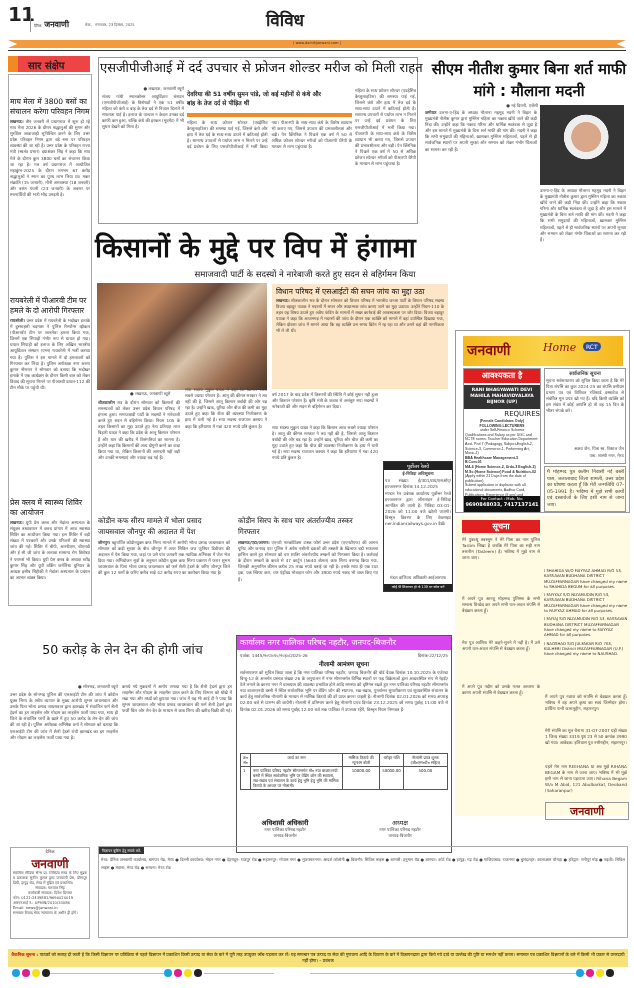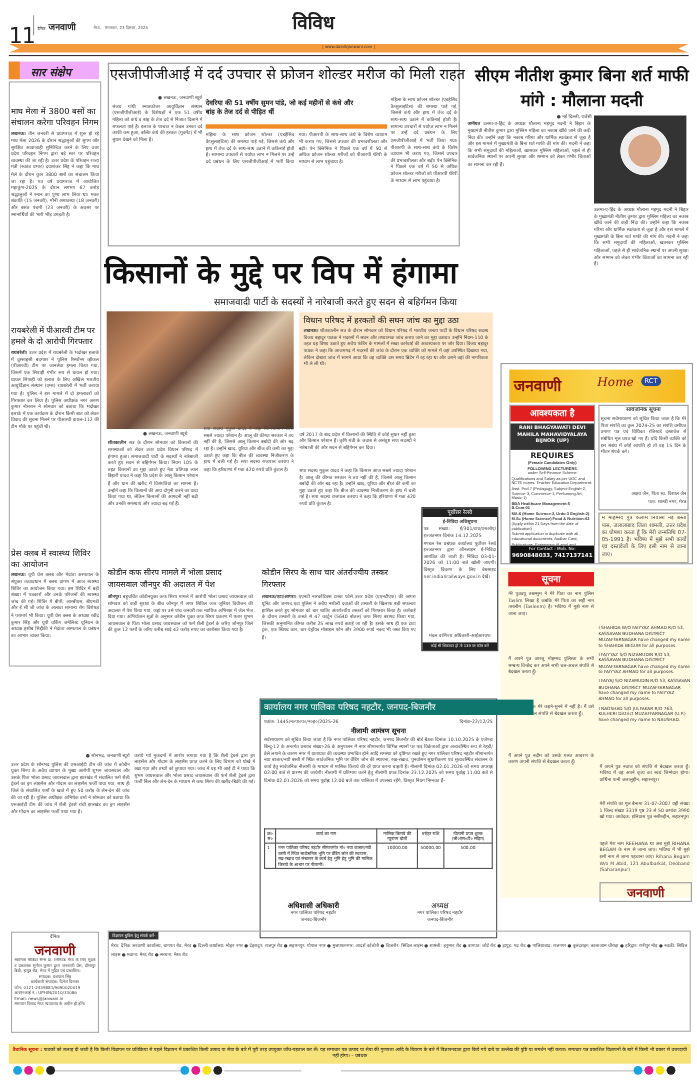--- a/index.html
+++ b/index.html
@@ -2,32 +2,32 @@
 <html><head>
 <meta charset="utf-8">
 <style>
   * { box-sizing: border-box; margin: 0; padding: 0; }
   body { width: 634px; height: 988px; background: #fff; font-family: "DejaVu Sans", sans-serif; color: #222; position: relative; overflow: hidden; }
   .abs { position: absolute; }
   .body-text { font-size: 4.2px; line-height: 6.1px; color: #444; text-align: justify; overflow: hidden; }
   .hl { font-family: "DejaVu Sans", sans-serif; color: #111; font-weight: normal; }
 
   
-  .page-num { left: 8px; top: 20px; font-size: 20px; font-weight: normal; letter-spacing: -1px; }
+  .page-num { left: 8px; top: 2px; font-size: 20px; font-weight: bold; letter-spacing: -1px; }
   .mast-sep { left: 30px; top: 14px; width: 1px; height: 18px; background: #999; }
   .mast-brand { left: 34px; top: 18px; font-size: 8px; font-weight: bold; color: #222; }
   .mast-brand small { font-size: 3.5px; font-weight: normal; }
   .mast-date { left: 85px; top: 22px; font-size: 3.6px; color: #555; }
   .section-title { left: 0; width: 570px; top: 8px; text-align: center; font-size: 17px; font-weight: bold; }
   .orange-band { left: 8px; top: 40px; width: 618px; height: 8px; background: #f49a3e; clip-path: polygon(0 0,100% 0,98.5% 50%,100% 100%,0 100%,1.5% 50%); }
   .url { left: 0; width: 634px; top: 41px; text-align: center; font-size: 3.6px; color: #333; }
   .rule { left: 8px; top: 50px; width: 618px; height: 1px; background: #333; }
 
   
-  .sar-head { left: 8px; top: 56px; width: 82px; height: 16px; background: #f0abfc; font-style: italic; }
+  .sar-head { left: 8px; top: 56px; width: 82px; height: 16px; background: #ef4444; }
   .sar-head .sq { position:absolute; left:0; top:0; width:10px; height:16px; background:#f08a24; }
   .sar-head span { position:absolute; left:20px; top:2px; font-size: 10px; font-weight: bold; }
   .left-col { left: 10px; width: 80px; margin-top: 20px; }
   .left-box { left: 8px; top: 74px; width: 84px; height: 532px; border: 1px solid #aaa; }
 
   
   .story1 { left: 98px; top: 57px; width: 320px; height: 167px; border: 1px solid #999; }
   .story1-title { left: 100px; top: 58px; width: 318px; font-size: 13px; text-align:center; white-space: nowrap; }
   .story1-sub { left: 187px; top: 89px; width: 140px; font-size: 6px; font-weight: bold; line-height: 9px; }
   .story1-bar { left: 187px; top: 113px; width: 165px; height: 4px; background: #f08a24; }
@@ -48,41 +48,41 @@
 
   
   .ad-wrap { left: 455px; top: 330px; width: 175px; height: 183px; border: 1px solid #999; background: #fff; }
   .ad-banner { left: 463px; top: 336px; width: 160px; height: 30px; background: linear-gradient(90deg,#f5b81e,#f9d34a,#f5b81e); }
   .ad-banner .j { position:absolute; left:4px; top:4px; font-size: 14px; font-weight:bold; color:#8a1010; }
   .ad-banner .i { position:absolute; left:80px; top:5px; font-size: 11px; font-style: italic; color:#8a1010; font-family:"DejaVu Serif", serif; }
   .ad-banner .rct { position:absolute; left:120px; top:6px; font-size:6px; color:#fff; background:#2a4a9a; border-radius:5px; padding:1px 3px; }
   .need-box { left: 463px; top: 368px; width: 78px; height: 144px; border: 1px solid #999; }
   .need-head { left: 464px; top: 369px; width: 76px; height: 14px; background: #e02020; color:#fff; font-size: 8px; font-weight:bold; text-align:center; line-height:14px; }
   .college { left: 464px; top: 385px; width: 76px; height: 24px; background: #333; color:#fff; font-size: 4.5px; font-weight:bold; text-align:center; line-height:6px; padding-top:2px; }
-  .req { left: 464px; top: 410px; width: 76px; text-align:center; font-size:7px; font-weight:bold; }
+  .req { left: 464px; top: 410px; width: 76px; text-align:right; font-size:7px; font-weight:normal; }
   .contact { left: 464px; top: 496px; width: 76px; height: 16px; background:#111; color:#fff; text-align:center; font-size:3.8px; line-height:5.5px; }
   .contact b { font-size: 5px; }
   .notice-box { left: 544px; top: 368px; width: 82px; height: 96px; border: 1px solid #999; }
   .apology { left: 544px; top: 466px; width: 82px; height: 46px; border: 1px solid #999; background: #fffbe3; }
 
   .suchna-col { left: 455px; top: 516px; width: 175px; height: 300px; background: #fffbe3; }
   .suchna-head { left: 462px; top: 520px; width: 78px; height: 13px; background: #e02020; color:#fff; font-size: 8px; font-weight:bold; text-align:center; line-height:13px; }
   .eng-notice { left: 544px; top: 568px; width: 84px; font-family: "DejaVu Sans", sans-serif; font-size: 3.9px; line-height: 5.3px; color:#333; }
   .jan-small { left: 545px; top: 802px; width: 84px; height: 18px; border:1px solid #999; font-size: 11px; font-weight:bold; color:#8a1010; text-align:center; line-height:18px; }
 
   
   .cod1-title { left: 98px; top: 515px; width: 130px; font-size: 7.2px; line-height: 11px; }
   .cod2-title { left: 238px; top: 515px; width: 130px; font-size: 7.2px; line-height: 11px; }
 
   
   .shaily-title { left: 10px; top: 640px; width: 225px; text-align:center; font-size: 12.5px; line-height: 20px; }
 
   
   .np-box { left: 236px; top: 635px; width: 216px; height: 218px; border: 1px solid #555; }
-  .np-head { left: 237px; top: 636px; width: 248px; height: 14px; background: #0f766e; color:#fff; font-size: 8px; line-height:14px; padding-left:3px; white-space:nowrap; }
+  .np-head { left: 237px; top: 636px; width: 214px; height: 14px; background: #d946ef; color:#fff; font-size: 8px; line-height:14px; padding-left:3px; white-space:nowrap; }
   .np-table { left: 240px; top: 753px; width: 208px; border-collapse: collapse; font-size: 3.9px; }
   .np-table td, .np-table th { border: 0.6px solid #555; padding: 1px 2px; font-weight: normal; vertical-align: top; }
 
   
   .imprint { left: 10px; top: 847px; width: 80px; height: 92px; border: 1px solid #aaa; }
   .imprint-logo { left: 10px; top: 855px; width: 80px; text-align:center; font-size: 12px; font-weight: bold; color: #8a1010; }
   .offices { left: 98px; top: 846px; width: 530px; height: 92px; border: 1px solid #aaa; }
   .offices-tag { left: 99px; top: 847px; background:#333; color:#fff; font-size:3.6px; padding: 1px 3px; }
   .disclaimer { left: 8px; top: 949px; width: 620px; height: 18px; background: #f7e27a; font-size: 4.3px; line-height: 6px; text-align:center; padding-top:3px; }
   .disclaimer b { color: #c01010; }
@@ -137,21 +137,21 @@
 
 <div class="abs big-head hl">किसानों के मुद्दे पर विप में हंगामा</div>
 <div class="abs big-sub hl">समाजवादी पार्टी के सदस्यों ने नारेबाजी करते हुए सदन से बहिर्गमन किया</div>
 <div class="abs assembly-photo"></div>
 <div class="abs body-text" style="left:130px;top:391px;width:80px;height:6px;">● लखनऊ, जनवाणी ब्यूरो</div>
 <div class="abs body-text" style="left:98px;top:400px;width:82px;height:108px;"><b>शीतकालीन</b> <span>सत्र के दौरान सोमवार को किसानों की समस्याओं को लेकर उत्तर प्रदेश विधान परिषद में हंगामा हुआ। समाजवादी पार्टी के सदस्यों ने नारेबाजी करते हुए सदन से बहिर्गमन किया। नियम 105 के तहत किसानों का मुद्दा उठाते हुए नेता प्रतिपक्ष लाल बिहारी यादव ने कहा कि प्रदेश के आलू किसान परेशान हैं और धान की खरीद में विसंगतियां का सामना है। उन्होंने कहा कि किसानों की आय दोगुनी करने का वादा किया गया था, लेकिन किसानों की आमदनी नहीं बढ़ी और उनकी समस्याएं और ज्यादा बढ़ गई हैं।</span></div>
 <div class="abs body-text" style="left:185px;top:387px;width:82px;height:121px;">सपा सदस्य मुकुल यादव ने कहा कि किसान आज सबसे ज्यादा परेशान है। आलू की कीमत सरकार ने तय नहीं की है, जिससे आलू किसान बर्बादी की ओर बढ़ रहा है। उन्होंने खाद, यूरिया और बीज की कमी का मुद्दा उठाते हुए कहा कि बीज की व्यवस्था निजीकरण के हाथ में चली गई है। सपा सदस्य राजपाल कश्यप ने कहा कि हरियाणा में गन्ना 420 रुपये प्रति कुंतल है।</div>
 <div class="abs body-text" style="left:272px;top:392px;width:106px;height:30px;">वर्ष 2017 के बाद प्रदेश में किसानों की स्थिति में कोई सुधार नहीं हुआ और किसान परेशान हैं। कृषि मंत्री के जवाब से असंतुष्ट सपा सदस्यों ने नारेबाजी की और सदन से बहिर्गमन कर दिया।</div>
 
 <div class="abs madrasa-box"></div>
-<div class="abs madrasa-title hl">विधान परिषद में हरकतों की सघन जांच का मुद्दा उठा</div>
+<div class="abs madrasa-title hl">विधान परिषद में एसआईटों की सघन जांच का मुद्दा उठा</div>
 <div class="abs body-text" style="left:276px;top:298px;width:168px;height:88px;"><b>लखनऊ।</b> <span>शीतकालीन सत्र के दौरान सोमवार को विधान परिषद में भारतीय जनता पार्टी के विधान परिषद सदस्य विजय बहादुर पाठक ने मदरसों में सघन और तथ्यात्मक जांच कराए जाने का मुद्दा उठाया। उन्होंने नियम-110 के तहत यह विषय उठाते हुए अवैध फंडिंग के मामलों में सख्त कार्रवाई की आवश्यकता पर जोर दिया। विजय बहादुर पाठक ने कहा कि आजमगढ़ में मदरसों की जांच के दौरान एक व्यक्ति को मामले में वहां उपस्थित दिखाया गया, लेकिन दोबारा जांच में सामने आया कि वह व्यक्ति उस समय ब्रिटेन में रह रहा था और उसने वहां की नागरिकता भी ले ली थी।</span></div>
 
 <div class="abs body-text" style="left:272px;top:425px;width:106px;height:85px;">सपा सदस्य मुकुल यादव ने कहा कि किसान आज सबसे ज्यादा परेशान है। आलू की कीमत सरकार ने तय नहीं की है, जिससे आलू किसान बर्बादी की ओर बढ़ रहा है। उन्होंने खाद, यूरिया और बीज की कमी का मुद्दा उठाते हुए कहा कि बीज की व्यवस्था निजीकरण के हाथ में चली गई है। सपा सदस्य राजपाल कश्यप ने कहा कि हरियाणा में गन्ना 420 रुपये प्रति कुंतल है।</div>
 
 <div class="abs railway"></div>
 <div class="abs railway-head">पूर्वोत्तर रेलवे</div>
 <div class="abs body-text" style="left:385px;top:471px;width:66px;height:6px;text-align:center;font-weight:bold;">ई-निविदा अधिसूचना</div>
 <div class="abs body-text" style="left:385px;top:478px;width:66px;height:12px;">पत्र संख्या: ई/301/टाय/एसओए/इज्जतनगर दिनांक 14.12.2025</div>
 <div class="abs body-text" style="left:385px;top:491px;width:66px;height:82px;">मण्डल रेल प्रबंधक कार्यालय पूर्वोत्तर रेलवे इज्जतनगर द्वारा ऑनलाइन ई-निविदा आमंत्रित की जाती है। निविदा 03-01-2026 को 11:00 बजे खोली जाएगी। विस्तृत विवरण के लिए वेबसाइट ner.indianrailways.gov.in देखें।</div>
 <div class="abs body-text" style="left:385px;top:575px;width:66px;height:7px;text-align:center;">मंडल वाणिज्य अधिकारी-आईआरएफ</div>
@@ -209,20 +209,21 @@
 <div class="abs body-text" style="left:545px;top:728px;width:82px;height:32px;">मेरी संपत्ति का मूल बैनामा 31-07-2007 यही संख्या 1 जिल्द संख्या 3319 पृष्ठ 23 से 50 क्रमांक 3990 खो गया। आवेदक: इलियास पुत्र नसीरुद्दीन, सहारनपुर।</div>
 <div class="abs body-text" style="left:545px;top:764px;width:82px;height:36px;">पहले मेरा नाम REEHANA था अब मुझे RIHANA BEGAM के नाम से जाना जाए। भविष्य में भी मुझे इसी नाम से जाना पहचाना जाए। Rihana Begam W/o M Abid, 121 Abulbarkat, Deoband (Saharanpur)</div>
 <div class="abs jan-small">जनवाणी</div>
 
 <div class="abs cod1-title hl">कोडीन कफ सीरप मामले में भोला प्रसाद जायसवाल जौनपुर की अदालत में पेश</div>
 <div class="abs body-text" style="left:98px;top:540px;width:132px;height:92px;"><b>जौनपुर।</b> <span>बहुचर्चित कोडीनयुक्त कफ सिरप मामले में आरोपी भोला प्रसाद जायसवाल को सोमवार को कड़ी सुरक्षा के बीच जौनपुर में अपर सिविल जज जूनियर डिवीजन की अदालत में पेश किया गया, जहां पर उसे पांच जनवरी तक न्यायिक अभिरक्षा में जेल भेज दिया गया। अभियोजन सूत्रों के अनुसार कोडीन युक्त कफ सिरप प्रकरण में फरार शुभम जायसवाल के पिता भोला प्रसाद जायसवाल को फर्म शैली ट्रेडर्स के जरिए जौनपुर जिले की कुल 12 फर्मों के जरिए करीब साढ़े 42 करोड़ रुपए का कारोबार किया गया है।</span></div>
 <div class="abs cod2-title hl">कोडीन सिरप के साथ चार अंतर्राज्यीय तस्कर गिरफ्तार</div>
 <div class="abs body-text" style="left:238px;top:540px;width:140px;height:85px;"><b>लखनऊ/एटा/आगरा।</b> <span>एएनटी नारकोटिक्स टास्क फोर्स उत्तर प्रदेश (एएनटीएफ) की आगरा यूनिट और जनपद एटा पुलिस ने अवैध नशीली दवाओं की तस्करी के खिलाफ बड़ी सफलता हासिल करते हुए सोमवार को चार शातिर अंतर्राज्यीय तस्करों को गिरफ्तार किया है। कार्रवाई के दौरान तस्करों के कब्जे से 47 कार्टून (5640 बोतल) कफ सिरप बरामद किया गया, जिसकी अनुमानित कीमत करीब 25 लाख रुपये बताई जा रही है। इसके साथ ही एक टाटा ट्रक, एक स्विफ्ट कार, चार एंड्रॉयड मोबाइल फोन और 3900 रुपये नकद भी जब्त किए गए हैं।</span></div>
 
 <div class="abs shaily-title hl">
+  <div>50 करोड़ के लेन देन की होगी जांच</div>
 </div>
 <div class="abs body-text" style="left:40px;top:684px;width:78px;height:6px;text-align:right;">● सोनभद्र, जनवाणी ब्यूरो</div>
 <div class="abs body-text" style="left:10px;top:692px;width:108px;height:148px;">उत्तर प्रदेश के सोनभद्र पुलिस की एसआईटी टीम की जांच में कोडीन युक्त सिरप के अवैध व्यापार के मुख्य आरोपी शुभम जायसवाल और उसके पिता भोला प्रसाद जायसवाल द्वारा झारखंड में संचालित फर्म शैली ट्रेडर्स का ड्रग लाइसेंस और गोदाम का लाइसेंस फर्जी पाया गया, साथ ही जिले के संचालित फर्मों के खाते में हुए 50 करोड़ के लेन-देन की जांच की जा रही है। पुलिस अधीक्षक अभिषेक वर्मा ने सोमवार को बताया कि एसआईटी टीम की जांच में शैली ट्रेडर्स रांची झारखंड का ड्रग लाइसेंस और गोदाम का लाइसेंस फर्जी पाया गया है।</div>
 <div class="abs body-text" style="left:122px;top:684px;width:110px;height:156px;">कराये गये मुकदमों में आरोप लगाया गया है कि शैली ट्रेडर्स द्वारा ड्रग लाइसेंस और गोदाम के लाइसेंस प्राप्त करने के लिए विभाग को धोखे में रखा गया और तथ्यों को छुपाया गया। जांच में यह भी आई टी ने पाया कि शुभम जायसवाल और भोला प्रसाद जायसवाल की फर्म शैली ट्रेडर्स द्वारा फर्जी बिल और लेन-देन के माध्यम से कफ सिरप की खरीद-बिक्री की गई।</div>
 
 <div class="abs np-box"></div>
 <div class="abs np-head">कार्यालय नगर पालिका परिषद नहटौर, जनपद-बिजनौर</div>
 <div class="abs body-text" style="left:240px;top:653px;width:110px;height:6px;">पत्रांक: 1445/न०पा०प०/न०ह०/2025-26</div>
 <div class="abs body-text" style="left:400px;top:653px;width:48px;height:6px;text-align:right;">दिनांक-22/12/25</div>
 <div class="abs hl" style="left:240px;top:660px;width:208px;font-size:6px;text-align:center;font-weight:bold;">नीलामी आमंत्रण सूचना</div>

